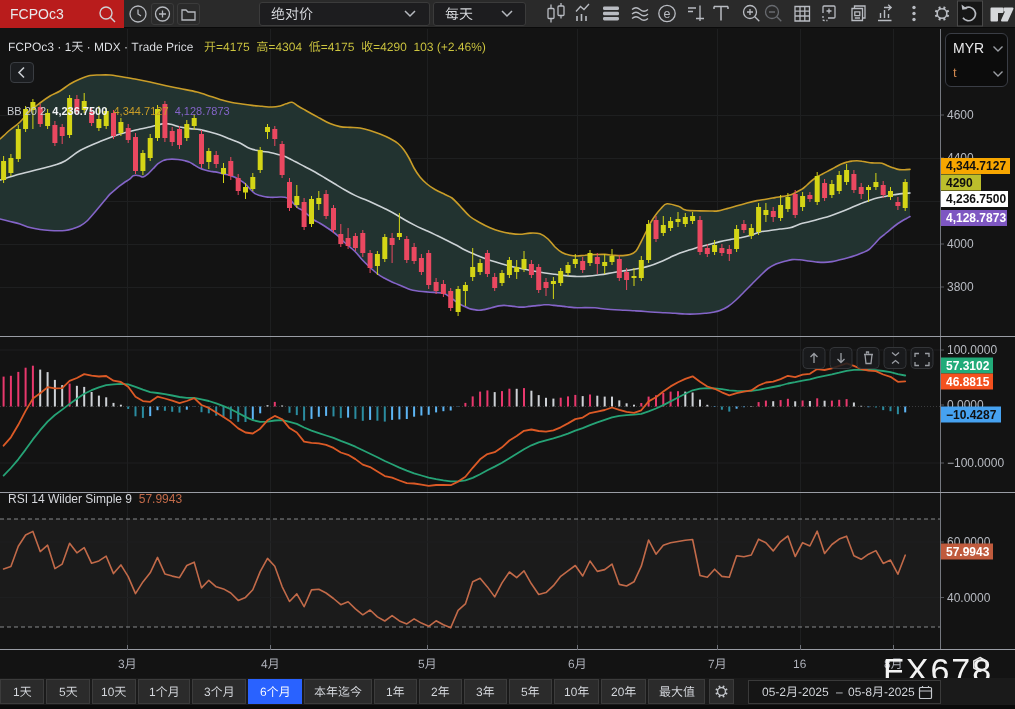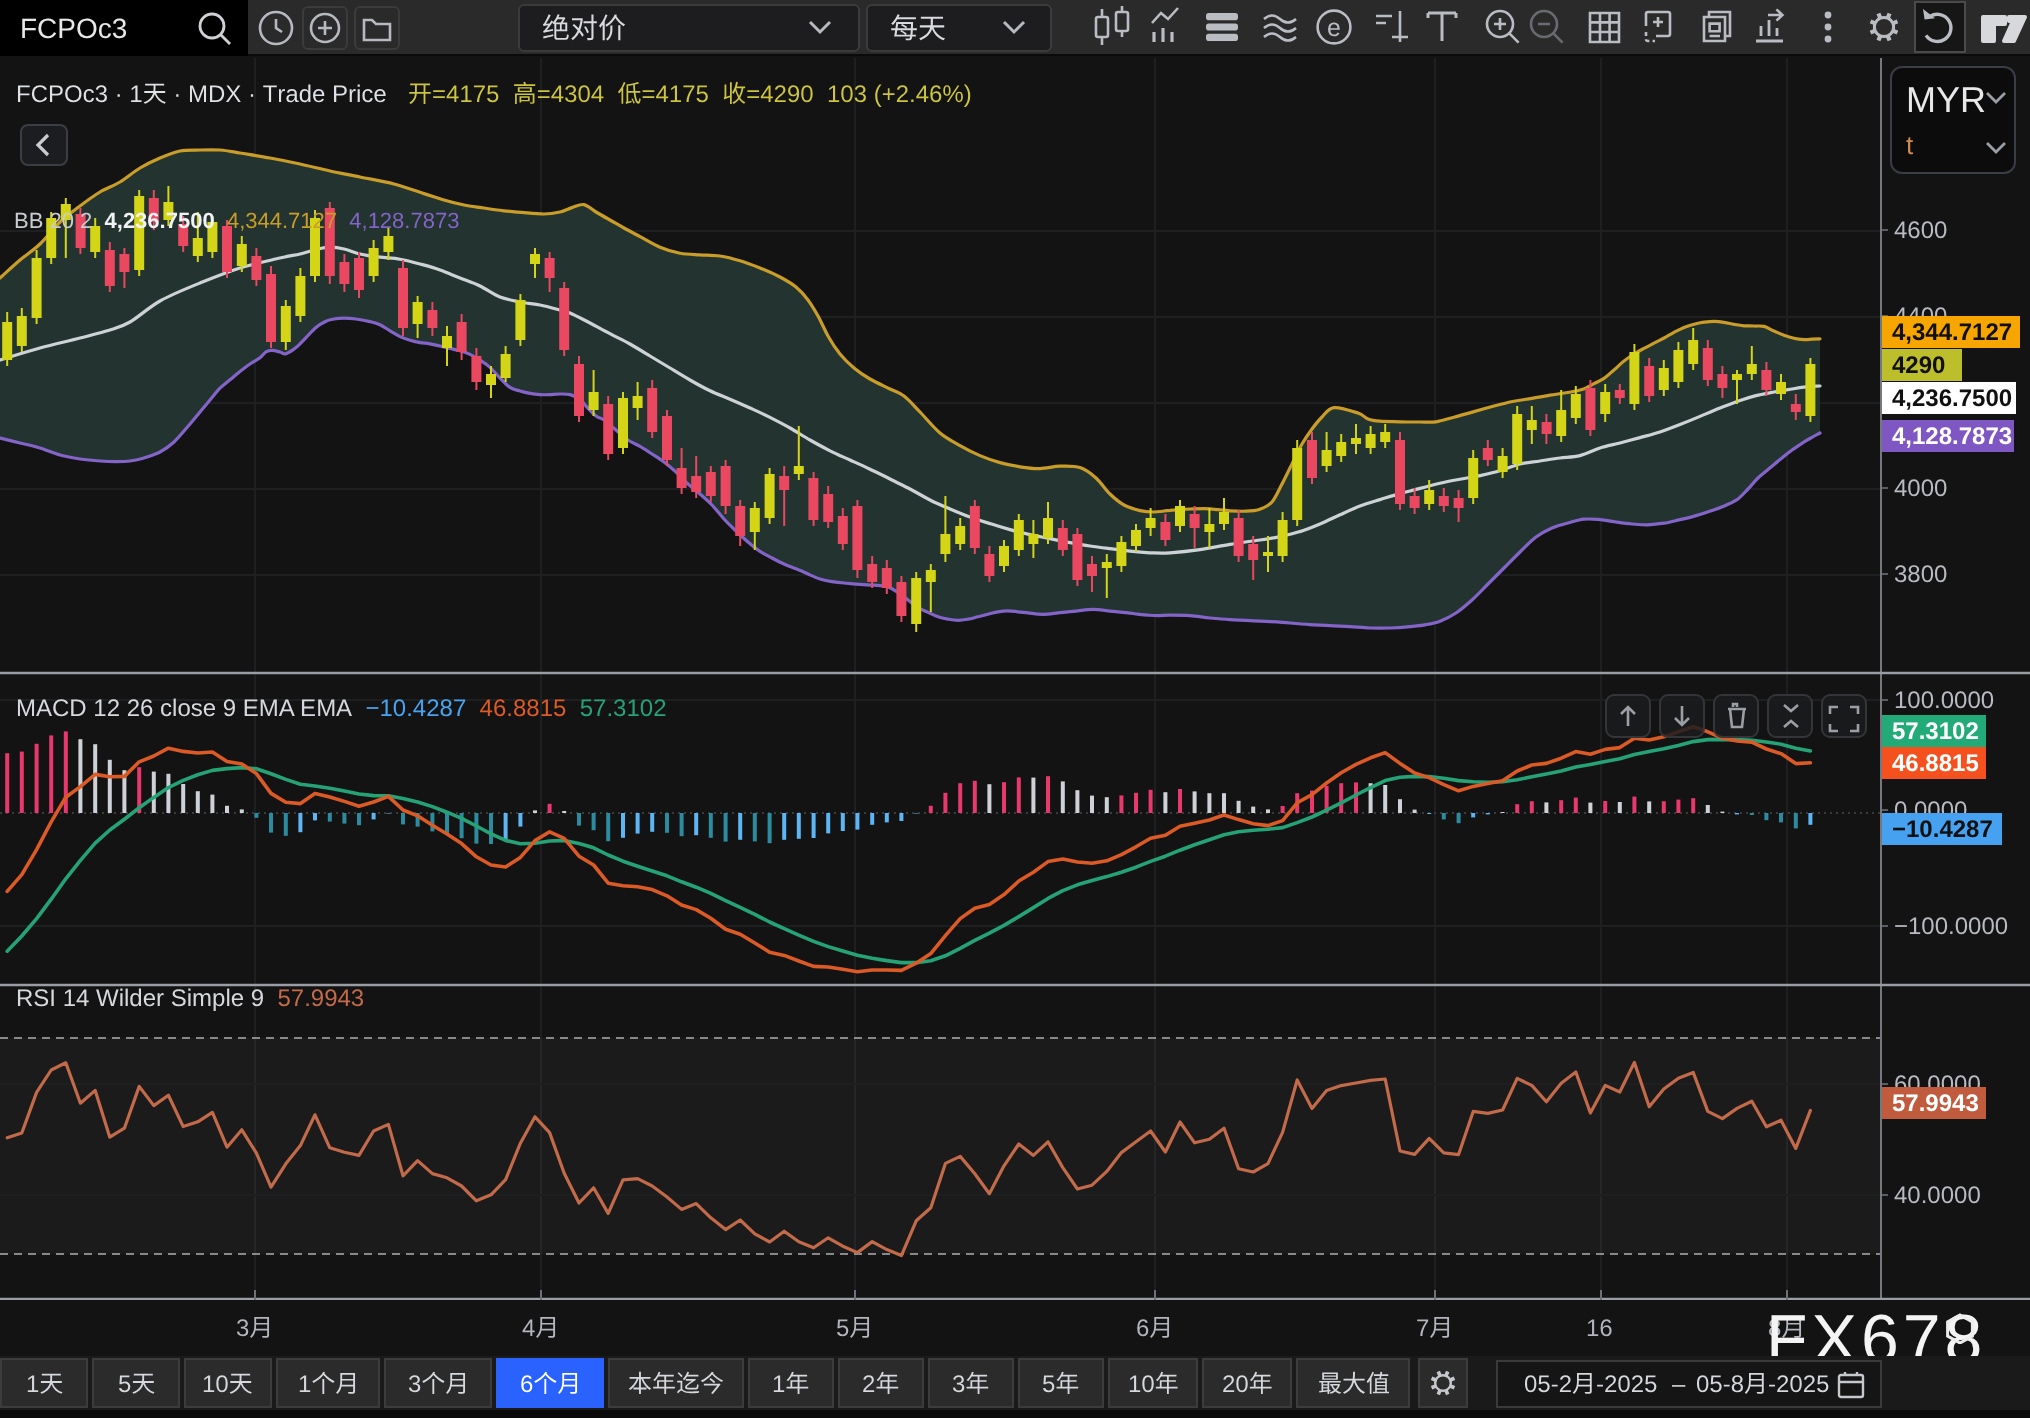--- a/index.html
+++ b/index.html
@@ -1,19 +1,19 @@
 <!DOCTYPE html>
 <html><head><meta charset="utf-8"><style>
 *{margin:0;padding:0;box-sizing:border-box}
 html,body{width:1015px;height:709px;background:#000;overflow:hidden;font-family:"Liberation Sans",sans-serif}
 .abs{position:absolute}
 #root{position:relative;width:1015px;height:709px;background:#131313}
 
 #tb{position:absolute;left:0;top:0;width:1015px;height:28px;background:#2a2a2a;border-bottom:1px solid #0a0a0a;box-sizing:border-box}
-#search{position:absolute;left:0;top:0;width:124px;height:28px;background:#000000;color:#e8e8ea;font-size:14px;line-height:28px;padding-left:10px}
+#search{position:absolute;left:0;top:0;width:124px;height:28px;background:#b91c1c;color:#e8e8ea;font-size:14px;line-height:28px;padding-left:10px}
 .ddl{position:absolute;top:2px;height:24px;background:#1d1d1f;border:1px solid #3b3b3b;border-radius:3px;color:#d8dade;font-size:14px;line-height:22px}
 .ibox{position:absolute;top:3px;width:23px;height:22px;border:1px solid #3b3b3b;border-radius:3px}
 
 .leg{position:absolute;font-size:13px;color:#d6d8dd;white-space:pre}
 
 .btn{position:absolute;top:679px;height:25px;background:#2b2b2b;border:1px solid #3c3c3c;color:#d5d8dd;font-size:12px;text-align:center;line-height:23px}
 </style></head><body>
 <div id="root">
 <svg width="1015" height="622" viewBox="0 28 1015 622" style="position:absolute;left:0;top:28px" font-family="Liberation Sans, sans-serif">
       <rect x="0" y="28" width="1015" height="622" fill="#131313"></rect>
@@ -573,24 +573,23 @@
       <path d="M2.103515625 -7.341796875V-4.271484375H6.708984375V-3.345703125H2.103515625V0.0H0.984375V-8.255859375H6.849609375V-7.341796875Z M11.970703125 -7.46484375Q10.599609375 -7.46484375 9.837890625 -6.5830078125Q9.076171875 -5.701171875 9.076171875 -4.166015625Q9.076171875 -2.6484375 9.8701171875 -1.7255859375Q10.6640625 -0.802734375 12.017578125 -0.802734375Q13.751953125 -0.802734375 14.625 -2.51953125L15.5390625 -2.0625Q15.029296875 -0.99609375 14.1064453125 -0.439453125Q13.18359375 0.1171875 11.96484375 0.1171875Q10.716796875 0.1171875 9.8056640625 -0.4013671875Q8.89453125 -0.919921875 8.4169921875 -1.8837890625Q7.939453125 -2.84765625 7.939453125 -4.166015625Q7.939453125 -6.140625 9.005859375 -7.259765625Q10.072265625 -8.37890625 11.958984375 -8.37890625Q13.27734375 -8.37890625 14.162109375 -7.86328125Q15.046875 -7.34765625 15.462890625 -6.333984375L14.40234375 -5.982421875Q14.115234375 -6.703125 13.4794921875 -7.083984375Q12.84375 -7.46484375 11.970703125 -7.46484375Z M23.3671875 -5.771484375Q23.3671875 -4.599609375 22.6025390625 -3.908203125Q21.837890625 -3.216796875 20.525390625 -3.216796875H18.099609375V0.0H16.98046875V-8.255859375H20.455078125Q21.84375 -8.255859375 22.60546875 -7.60546875Q23.3671875 -6.955078125 23.3671875 -5.771484375ZM22.2421875 -5.759765625Q22.2421875 -7.359375 20.3203125 -7.359375H18.099609375V-4.1015625H20.3671875Q22.2421875 -4.1015625 22.2421875 -5.759765625Z M32.759765625 -4.166015625Q32.759765625 -2.87109375 32.2646484375 -1.8984375Q31.76953125 -0.92578125 30.84375 -0.404296875Q29.91796875 0.1171875 28.658203125 0.1171875Q27.38671875 0.1171875 26.4638671875 -0.3984375Q25.541015625 -0.9140625 25.0546875 -1.8896484375Q24.568359375 -2.865234375 24.568359375 -4.166015625Q24.568359375 -6.146484375 25.65234375 -7.2626953125Q26.736328125 -8.37890625 28.669921875 -8.37890625Q29.9296875 -8.37890625 30.85546875 -7.8779296875Q31.78125 -7.376953125 32.2705078125 -6.421875Q32.759765625 -5.466796875 32.759765625 -4.166015625ZM31.6171875 -4.166015625Q31.6171875 -5.70703125 30.8466796875 -6.5859375Q30.076171875 -7.46484375 28.669921875 -7.46484375Q27.251953125 -7.46484375 26.478515625 -6.59765625Q25.705078125 -5.73046875 25.705078125 -4.166015625Q25.705078125 -2.61328125 26.4873046875 -1.7021484375Q27.26953125 -0.791015625 28.658203125 -0.791015625Q30.087890625 -0.791015625 30.8525390625 -1.6728515625Q31.6171875 -2.5546875 31.6171875 -4.166015625Z M34.9453125 -3.19921875Q34.9453125 -1.93359375 35.34375 -1.32421875Q35.7421875 -0.71484375 36.544921875 -0.71484375Q37.107421875 -0.71484375 37.4853515625 -1.01953125Q37.86328125 -1.32421875 37.951171875 -1.95703125L39.017578125 -1.88671875Q38.89453125 -0.97265625 38.23828125 -0.427734375Q37.58203125 0.1171875 36.57421875 0.1171875Q35.244140625 0.1171875 34.5439453125 -0.7236328125Q33.84375 -1.564453125 33.84375 -3.17578125Q33.84375 -4.775390625 34.546875 -5.6162109375Q35.25 -6.45703125 36.5625 -6.45703125Q37.53515625 -6.45703125 38.1767578125 -5.953125Q38.818359375 -5.44921875 38.982421875 -4.564453125L37.8984375 -4.482421875Q37.81640625 -5.009765625 37.482421875 -5.3203125Q37.1484375 -5.630859375 36.533203125 -5.630859375Q35.6953125 -5.630859375 35.3203125 -5.07421875Q34.9453125 -4.517578125 34.9453125 -3.19921875Z M45.48046875 -2.279296875Q45.48046875 -1.13671875 44.75390625 -0.509765625Q44.02734375 0.1171875 42.6796875 0.1171875Q41.42578125 0.1171875 40.6787109375 -0.4482421875Q39.931640625 -1.013671875 39.791015625 -2.12109375L40.880859375 -2.220703125Q41.091796875 -0.755859375 42.6796875 -0.755859375Q43.4765625 -0.755859375 43.9306640625 -1.1484375Q44.384765625 -1.541015625 44.384765625 -2.314453125Q44.384765625 -2.98828125 43.8662109375 -3.3662109375Q43.34765625 -3.744140625 42.369140625 -3.744140625H41.771484375V-4.658203125H42.345703125Q43.212890625 -4.658203125 43.6904296875 -5.0361328125Q44.16796875 -5.4140625 44.16796875 -6.08203125Q44.16796875 -6.744140625 43.7783203125 -7.1279296875Q43.388671875 -7.51171875 42.62109375 -7.51171875Q41.923828125 -7.51171875 41.4931640625 -7.154296875Q41.0625 -6.796875 40.9921875 -6.146484375L39.931640625 -6.228515625Q40.048828125 -7.2421875 40.7724609375 -7.810546875Q41.49609375 -8.37890625 42.6328125 -8.37890625Q43.875 -8.37890625 44.5634765625 -7.8017578125Q45.251953125 -7.224609375 45.251953125 -6.193359375Q45.251953125 -5.40234375 44.8095703125 -4.9072265625Q44.3671875 -4.412109375 43.5234375 -4.236328125V-4.212890625Q44.44921875 -4.11328125 44.96484375 -3.591796875Q45.48046875 -3.0703125 45.48046875 -2.279296875Z M50.765625 -2.61328125V-3.90234375H51.908203125V-2.61328125Z M57.5859375 0.0V-0.896484375H59.689453125V-7.248046875L57.826171875 -5.91796875V-6.9140625L59.77734375 -8.255859375H60.75V-0.896484375H62.759765625V0.0Z M64.137703125 -5.46V-4.548H68.553703125C68.121703125 -2.856 66.945703125 -1.08 63.849703125 0.18C64.041703125 0.36 64.317703125 0.72 64.437703125 0.936C67.497703125 -0.324 68.805703125 -2.1 69.357703125 -3.876C70.329703125 -1.524 71.925703125 0.132 74.325703125 0.924C74.457703125 0.672 74.733703125 0.312 74.937703125 0.12C72.501703125 -0.588 70.845703125 -2.2680000000000002 70.005703125 -4.548H74.589703125V-5.46H69.681703125C69.729703125 -5.928 69.741703125 -6.384 69.741703125 -6.816V-8.244H74.073703125V-9.156H64.569703125V-8.244H68.79370312500001V-6.816C68.79370312500001 -6.384 68.781703125 -5.928 68.721703125 -5.46Z M80.103515625 -2.61328125V-3.90234375H81.24609375V-2.61328125Z M94.013671875 0.0V-5.5078125Q94.013671875 -6.421875 94.06640625 -7.265625Q93.779296875 -6.216796875 93.55078125 -5.625L91.41796875 0.0H90.6328125L88.470703125 -5.625L88.142578125 -6.62109375L87.94921875 -7.265625L87.966796875 -6.615234375L87.990234375 -5.5078125V0.0H86.994140625V-8.255859375H88.46484375L90.662109375 -2.53125Q90.779296875 -2.185546875 90.8876953125 -1.7900390625Q90.99609375 -1.39453125 91.03125 -1.21875Q91.078125 -1.453125 91.2275390625 -1.9306640625Q91.376953125 -2.408203125 91.4296875 -2.53125L93.5859375 -8.255859375H95.021484375V0.0Z M104.09765625 -4.212890625Q104.09765625 -2.935546875 103.599609375 -1.9775390625Q103.1015625 -1.01953125 102.1875 -0.509765625Q101.2734375 0.0 100.078125 0.0H96.990234375V-8.255859375H99.720703125Q101.818359375 -8.255859375 102.9580078125 -7.2041015625Q104.09765625 -6.15234375 104.09765625 -4.212890625ZM102.97265625 -4.212890625Q102.97265625 -5.748046875 102.1318359375 -6.5537109375Q101.291015625 -7.359375 99.697265625 -7.359375H98.109375V-0.896484375H99.94921875Q100.857421875 -0.896484375 101.5458984375 -1.294921875Q102.234375 -1.693359375 102.603515625 -2.443359375Q102.97265625 -3.193359375 102.97265625 -4.212890625Z M111.1875 0.0 108.708984375 -3.609375 106.177734375 0.0H104.94140625L108.08203125 -4.2890625L105.181640625 -8.255859375H106.41796875L108.71484375 -5.015625L110.947265625 -8.255859375H112.18359375L109.359375 -4.330078125L112.423828125 0.0Z M117.43359375 -2.61328125V-3.90234375H118.576171875V-2.61328125Z M127.55859375 -7.341796875V0.0H126.4453125V-7.341796875H123.609375V-8.255859375H130.39453125V-7.341796875Z M131.501953125 0.0V-4.86328125Q131.501953125 -5.53125 131.466796875 -6.33984375H132.462890625Q132.509765625 -5.26171875 132.509765625 -5.044921875H132.533203125Q132.78515625 -5.859375 133.11328125 -6.158203125Q133.44140625 -6.45703125 134.0390625 -6.45703125Q134.25 -6.45703125 134.466796875 -6.3984375V-5.431640625Q134.255859375 -5.490234375 133.904296875 -5.490234375Q133.248046875 -5.490234375 132.90234375 -4.9248046875Q132.556640625 -4.359375 132.556640625 -3.3046875V0.0Z M137.091796875 0.1171875Q136.13671875 0.1171875 135.65625 -0.38671875Q135.17578125 -0.890625 135.17578125 -1.76953125Q135.17578125 -2.75390625 135.8232421875 -3.28125Q136.470703125 -3.80859375 137.912109375 -3.84375L139.3359375 -3.8671875V-4.212890625Q139.3359375 -4.986328125 139.0078125 -5.3203125Q138.6796875 -5.654296875 137.9765625 -5.654296875Q137.267578125 -5.654296875 136.9453125 -5.4140625Q136.623046875 -5.173828125 136.55859375 -4.646484375L135.45703125 -4.74609375Q135.7265625 -6.45703125 138.0 -6.45703125Q139.1953125 -6.45703125 139.798828125 -5.9091796875Q140.40234375 -5.361328125 140.40234375 -4.32421875V-1.59375Q140.40234375 -1.125 140.525390625 -0.8876953125Q140.6484375 -0.650390625 140.994140625 -0.650390625Q141.146484375 -0.650390625 141.33984375 -0.69140625V-0.03515625Q140.94140625 0.05859375 140.525390625 0.05859375Q139.939453125 0.05859375 139.6728515625 -0.2490234375Q139.40625 -0.556640625 139.37109375 -1.212890625H139.3359375Q138.931640625 -0.486328125 138.3955078125 -0.1845703125Q137.859375 0.1171875 137.091796875 0.1171875ZM137.33203125 -0.673828125Q137.912109375 -0.673828125 138.36328125 -0.9375Q138.814453125 -1.201171875 139.0751953125 -1.6611328125Q139.3359375 -2.12109375 139.3359375 -2.607421875V-3.12890625L138.181640625 -3.10546875Q137.4375 -3.09375 137.0537109375 -2.953125Q136.669921875 -2.8125 136.46484375 -2.51953125Q136.259765625 -2.2265625 136.259765625 -1.751953125Q136.259765625 -1.236328125 136.5380859375 -0.955078125Q136.81640625 -0.673828125 137.33203125 -0.673828125Z M146.150390625 -1.01953125Q145.857421875 -0.41015625 145.3740234375 -0.146484375Q144.890625 0.1171875 144.17578125 0.1171875Q142.974609375 0.1171875 142.4091796875 -0.69140625Q141.84375 -1.5 141.84375 -3.140625Q141.84375 -6.45703125 144.17578125 -6.45703125Q144.896484375 -6.45703125 145.376953125 -6.193359375Q145.857421875 -5.9296875 146.150390625 -5.35546875H146.162109375L146.150390625 -6.064453125V-8.6953125H147.205078125V-1.306640625Q147.205078125 -0.31640625 147.240234375 0.0H146.232421875Q146.21484375 -0.09375 146.1943359375 -0.43359375Q146.173828125 -0.7734375 146.173828125 -1.01953125ZM142.951171875 -3.17578125Q142.951171875 -1.845703125 143.302734375 -1.271484375Q143.654296875 -0.697265625 144.4453125 -0.697265625Q145.341796875 -0.697265625 145.74609375 -1.318359375Q146.150390625 -1.939453125 146.150390625 -3.24609375Q146.150390625 -4.505859375 145.74609375 -5.091796875Q145.341796875 -5.677734375 144.45703125 -5.677734375Q143.66015625 -5.677734375 143.3056640625 -5.0888671875Q142.951171875 -4.5 142.951171875 -3.17578125Z M149.630859375 -2.947265625Q149.630859375 -1.857421875 150.08203125 -1.265625Q150.533203125 -0.673828125 151.400390625 -0.673828125Q152.0859375 -0.673828125 152.4990234375 -0.94921875Q152.912109375 -1.224609375 153.05859375 -1.646484375L153.984375 -1.3828125Q153.416015625 0.1171875 151.400390625 0.1171875Q149.994140625 0.1171875 149.2587890625 -0.720703125Q148.5234375 -1.55859375 148.5234375 -3.2109375Q148.5234375 -4.78125 149.2587890625 -5.619140625Q149.994140625 -6.45703125 151.359375 -6.45703125Q154.154296875 -6.45703125 154.154296875 -3.087890625V-2.947265625ZM153.064453125 -3.755859375Q152.9765625 -4.7578125 152.5546875 -5.2177734375Q152.1328125 -5.677734375 151.341796875 -5.677734375Q150.57421875 -5.677734375 150.1259765625 -5.1650390625Q149.677734375 -4.65234375 149.642578125 -3.755859375Z M165.392578125 -5.771484375Q165.392578125 -4.599609375 164.6279296875 -3.908203125Q163.86328125 -3.216796875 162.55078125 -3.216796875H160.125V0.0H159.005859375V-8.255859375H162.48046875Q163.869140625 -8.255859375 164.630859375 -7.60546875Q165.392578125 -6.955078125 165.392578125 -5.771484375ZM164.267578125 -5.759765625Q164.267578125 -7.359375 162.345703125 -7.359375H160.125V-4.1015625H162.392578125Q164.267578125 -4.1015625 164.267578125 -5.759765625Z M166.857421875 0.0V-4.86328125Q166.857421875 -5.53125 166.822265625 -6.33984375H167.818359375Q167.865234375 -5.26171875 167.865234375 -5.044921875H167.888671875Q168.140625 -5.859375 168.46875 -6.158203125Q168.796875 -6.45703125 169.39453125 -6.45703125Q169.60546875 -6.45703125 169.822265625 -6.3984375V-5.431640625Q169.611328125 -5.490234375 169.259765625 -5.490234375Q168.603515625 -5.490234375 168.2578125 -4.9248046875Q167.912109375 -4.359375 167.912109375 -3.3046875V0.0Z M170.82421875 -7.6875V-8.6953125H171.87890625V-7.6875ZM170.82421875 0.0V-6.33984375H171.87890625V0.0Z M174.298828125 -3.19921875Q174.298828125 -1.93359375 174.697265625 -1.32421875Q175.095703125 -0.71484375 175.8984375 -0.71484375Q176.4609375 -0.71484375 176.8388671875 -1.01953125Q177.216796875 -1.32421875 177.3046875 -1.95703125L178.37109375 -1.88671875Q178.248046875 -0.97265625 177.591796875 -0.427734375Q176.935546875 0.1171875 175.927734375 0.1171875Q174.59765625 0.1171875 173.8974609375 -0.7236328125Q173.197265625 -1.564453125 173.197265625 -3.17578125Q173.197265625 -4.775390625 173.900390625 -5.6162109375Q174.603515625 -6.45703125 175.916015625 -6.45703125Q176.888671875 -6.45703125 177.5302734375 -5.953125Q178.171875 -5.44921875 178.3359375 -4.564453125L177.251953125 -4.482421875Q177.169921875 -5.009765625 176.8359375 -5.3203125Q176.501953125 -5.630859375 175.88671875 -5.630859375Q175.048828125 -5.630859375 174.673828125 -5.07421875Q174.298828125 -4.517578125 174.298828125 -3.19921875Z M180.3046875 -2.947265625Q180.3046875 -1.857421875 180.755859375 -1.265625Q181.20703125 -0.673828125 182.07421875 -0.673828125Q182.759765625 -0.673828125 183.1728515625 -0.94921875Q183.5859375 -1.224609375 183.732421875 -1.646484375L184.658203125 -1.3828125Q184.08984375 0.1171875 182.07421875 0.1171875Q180.66796875 0.1171875 179.9326171875 -0.720703125Q179.197265625 -1.55859375 179.197265625 -3.2109375Q179.197265625 -4.78125 179.9326171875 -5.619140625Q180.66796875 -6.45703125 182.033203125 -6.45703125Q184.828125 -6.45703125 184.828125 -3.087890625V-2.947265625ZM183.73828125 -3.755859375Q183.650390625 -4.7578125 183.228515625 -5.2177734375Q182.806640625 -5.677734375 182.015625 -5.677734375Q181.248046875 -5.677734375 180.7998046875 -5.1650390625Q180.3515625 -4.65234375 180.31640625 -3.755859375Z" fill="#dfe1e5"></path>
     </svg>
     <svg class="abs" style="left:204.4px;top:50.5px;overflow:visible" width="2" height="2">
       <path d="M7.788 -8.436V-5.016H4.428V-5.532V-8.436ZM0.624 -5.016V-4.152H3.456C3.2880000000000003 -2.508 2.676 -0.9 0.648 0.336C0.888 0.492 1.212 0.792 1.368 1.008C3.588 -0.396 4.212 -2.2680000000000002 4.38 -4.152H7.788V0.972H8.712V-4.152H11.388V-5.016H8.712V-8.436H11.016V-9.3H1.068V-8.436H3.516V-5.532L3.504 -5.016Z M12.5859375 -5.015625V-5.8828125H18.416015625V-5.015625ZM12.5859375 -2.015625V-2.8828125H18.416015625V-2.015625Z M24.169921875 -1.869140625V0.0H23.173828125V-1.869140625H19.283203125V-2.689453125L23.0625 -8.255859375H24.169921875V-2.701171875H25.330078125V-1.869140625ZM23.173828125 -7.06640625Q23.162109375 -7.03125 23.009765625 -6.755859375Q22.857421875 -6.48046875 22.78125 -6.369140625L20.666015625 -3.251953125L20.349609375 -2.818359375L20.255859375 -2.701171875H23.173828125Z M26.595703125 0.0V-0.896484375H28.69921875V-7.248046875L26.8359375 -5.91796875V-6.9140625L28.787109375 -8.255859375H29.759765625V-0.896484375H31.76953125V0.0Z M38.42578125 -7.400390625Q37.16015625 -5.466796875 36.638671875 -4.37109375Q36.1171875 -3.275390625 35.8564453125 -2.208984375Q35.595703125 -1.142578125 35.595703125 0.0H34.494140625Q34.494140625 -1.58203125 35.1650390625 -3.3310546875Q35.8359375 -5.080078125 37.40625 -7.359375H32.970703125V-8.255859375H38.42578125Z M45.19921875 -2.689453125Q45.19921875 -1.3828125 44.4228515625 -0.6328125Q43.646484375 0.1171875 42.26953125 0.1171875Q41.115234375 0.1171875 40.40625 -0.38671875Q39.697265625 -0.890625 39.509765625 -1.845703125L40.576171875 -1.96875Q40.91015625 -0.744140625 42.29296875 -0.744140625Q43.142578125 -0.744140625 43.623046875 -1.2568359375Q44.103515625 -1.76953125 44.103515625 -2.666015625Q44.103515625 -3.4453125 43.6201171875 -3.92578125Q43.13671875 -4.40625 42.31640625 -4.40625Q41.888671875 -4.40625 41.51953125 -4.271484375Q41.150390625 -4.13671875 40.78125 -3.814453125H39.75L40.025390625 -8.255859375H44.71875V-7.359375H40.986328125L40.828125 -4.740234375Q41.513671875 -5.267578125 42.533203125 -5.267578125Q43.751953125 -5.267578125 44.4755859375 -4.552734375Q45.19921875 -3.837890625 45.19921875 -2.689453125Z M55.80309375 -6.708H60.99909375V-5.6160000000000005H55.80309375ZM54.90309375 -7.368V-4.956H61.93509375V-7.368ZM57.66309375 -9.912 58.01109375 -8.832H53.07909375V-8.040000000000001H63.61509375V-8.832H59.00709375C58.87509375 -9.216000000000001 58.69509375 -9.72 58.52709375 -10.116ZM53.52309375 -4.284V0.9480000000000001H54.38709375V-3.528H62.33109375V0.012C62.33109375 0.14400000000000002 62.27109375 0.192 62.12709375 0.192C61.98309375 0.192 61.41909375 0.20400000000000001 60.90309375 0.18C61.01109375 0.372 61.14309375 0.648 61.19109375 0.864C61.95909375 0.864 62.47509375 0.864 62.79909375 0.756C63.12309375 0.636 63.23109375 0.444 63.23109375 0.0V-4.284ZM55.74309375 -2.82V0.252H56.595093750000004V-0.34800000000000003H60.84309375V-2.82ZM56.595093750000004 -2.148H60.02709375V-1.02H56.595093750000004Z M64.95703125 -5.015625V-5.8828125H70.787109375V-5.015625ZM64.95703125 -2.015625V-2.8828125H70.787109375V-2.015625Z M76.541015625 -1.869140625V0.0H75.544921875V-1.869140625H71.654296875V-2.689453125L75.43359375 -8.255859375H76.541015625V-2.701171875H77.701171875V-1.869140625ZM75.544921875 -7.06640625Q75.533203125 -7.03125 75.380859375 -6.755859375Q75.228515625 -6.48046875 75.15234375 -6.369140625L73.037109375 -3.251953125L72.720703125 -2.818359375L72.626953125 -2.701171875H75.544921875Z M84.19921875 -2.279296875Q84.19921875 -1.13671875 83.47265625 -0.509765625Q82.74609375 0.1171875 81.3984375 0.1171875Q80.14453125 0.1171875 79.3974609375 -0.4482421875Q78.650390625 -1.013671875 78.509765625 -2.12109375L79.599609375 -2.220703125Q79.810546875 -0.755859375 81.3984375 -0.755859375Q82.1953125 -0.755859375 82.6494140625 -1.1484375Q83.103515625 -1.541015625 83.103515625 -2.314453125Q83.103515625 -2.98828125 82.5849609375 -3.3662109375Q82.06640625 -3.744140625 81.087890625 -3.744140625H80.490234375V-4.658203125H81.064453125Q81.931640625 -4.658203125 82.4091796875 -5.0361328125Q82.88671875 -5.4140625 82.88671875 -6.08203125Q82.88671875 -6.744140625 82.4970703125 -7.1279296875Q82.107421875 -7.51171875 81.33984375 -7.51171875Q80.642578125 -7.51171875 80.2119140625 -7.154296875Q79.78125 -6.796875 79.7109375 -6.146484375L78.650390625 -6.228515625Q78.767578125 -7.2421875 79.4912109375 -7.810546875Q80.21484375 -8.37890625 81.3515625 -8.37890625Q82.59375 -8.37890625 83.2822265625 -7.8017578125Q83.970703125 -7.224609375 83.970703125 -6.193359375Q83.970703125 -5.40234375 83.5283203125 -4.9072265625Q83.0859375 -4.412109375 82.2421875 -4.236328125V-4.212890625Q83.16796875 -4.11328125 83.68359375 -3.591796875Q84.19921875 -3.0703125 84.19921875 -2.279296875Z M90.931640625 -4.130859375Q90.931640625 -2.0625 90.2021484375 -0.97265625Q89.47265625 0.1171875 88.048828125 0.1171875Q86.625 0.1171875 85.91015625 -0.966796875Q85.1953125 -2.05078125 85.1953125 -4.130859375Q85.1953125 -6.2578125 85.8896484375 -7.318359375Q86.583984375 -8.37890625 88.083984375 -8.37890625Q89.54296875 -8.37890625 90.2373046875 -7.306640625Q90.931640625 -6.234375 90.931640625 -4.130859375ZM89.859375 -4.130859375Q89.859375 -5.91796875 89.4462890625 -6.720703125Q89.033203125 -7.5234375 88.083984375 -7.5234375Q87.111328125 -7.5234375 86.6865234375 -6.732421875Q86.26171875 -5.94140625 86.26171875 -4.130859375Q86.26171875 -2.373046875 86.6923828125 -1.55859375Q87.123046875 -0.744140625 88.060546875 -0.744140625Q88.9921875 -0.744140625 89.42578125 -1.576171875Q89.859375 -2.408203125 89.859375 -4.130859375Z M96.5625 -1.869140625V0.0H95.56640625V-1.869140625H91.67578125V-2.689453125L95.455078125 -8.255859375H96.5625V-2.701171875H97.72265625V-1.869140625ZM95.56640625 -7.06640625Q95.5546875 -7.03125 95.40234375 -6.755859375Q95.25 -6.48046875 95.173828125 -6.369140625L93.05859375 -3.251953125L92.7421875 -2.818359375L92.6484375 -2.701171875H95.56640625Z M111.6781875 -1.572C112.0861875 -0.8280000000000001 112.5541875 0.168 112.7341875 0.768L113.4421875 0.516C113.2261875 -0.084 112.7461875 -1.056 112.3381875 -1.776ZM107.9221875 -10.032C107.2621875 -8.16 106.1701875 -6.312 105.0061875 -5.112C105.1741875 -4.908 105.4261875 -4.428 105.5101875 -4.212C105.9421875 -4.668 106.3621875 -5.208 106.7581875 -5.808V0.936H107.6101875V-7.212C108.0541875 -8.040000000000001 108.4501875 -8.916 108.7741875 -9.78ZM109.0981875 1.008C109.3021875 0.876 109.6261875 0.744 111.8221875 0.108C111.7981875 -0.07200000000000001 111.7861875 -0.42 111.7981875 -0.648L110.1061875 -0.216V-4.62H112.8541875C113.2141875 -1.3800000000000001 113.9221875 0.8280000000000001 115.2301875 0.852C115.6981875 0.864 116.1181875 0.336 116.3461875 -1.488C116.19018750000001 -1.56 115.8421875 -1.776 115.6861875 -1.944C115.6021875 -0.8280000000000001 115.44618750000001 -0.20400000000000001 115.2181875 -0.216C114.5581875 -0.252 114.0301875 -2.028 113.7301875 -4.62H116.1541875V-5.472H113.6341875C113.53818749999999 -6.48 113.4661875 -7.572 113.4301875 -8.724C114.2461875 -8.904 115.0141875 -9.108 115.6621875 -9.336L114.8941875 -10.056000000000001C113.5861875 -9.552 111.2821875 -9.084 109.2541875 -8.784L109.2661875 -8.772L109.2541875 -0.48C109.2541875 -0.024 108.9661875 0.168 108.7621875 0.252C108.8941875 0.432 109.05018749999999 0.792 109.0981875 1.008ZM112.7701875 -5.472H110.1061875V-8.112C110.9221875 -8.232 111.7621875 -8.376 112.5781875 -8.544C112.6261875 -7.464 112.6861875 -6.432 112.7701875 -5.472Z M117.328125 -5.015625V-5.8828125H123.158203125V-5.015625ZM117.328125 -2.015625V-2.8828125H123.158203125V-2.015625Z M128.912109375 -1.869140625V0.0H127.916015625V-1.869140625H124.025390625V-2.689453125L127.8046875 -8.255859375H128.912109375V-2.701171875H130.072265625V-1.869140625ZM127.916015625 -7.06640625Q127.904296875 -7.03125 127.751953125 -6.755859375Q127.599609375 -6.48046875 127.5234375 -6.369140625L125.408203125 -3.251953125L125.091796875 -2.818359375L124.998046875 -2.701171875H127.916015625Z M131.337890625 0.0V-0.896484375H133.44140625V-7.248046875L131.578125 -5.91796875V-6.9140625L133.529296875 -8.255859375H134.501953125V-0.896484375H136.51171875V0.0Z M143.16796875 -7.400390625Q141.90234375 -5.466796875 141.380859375 -4.37109375Q140.859375 -3.275390625 140.5986328125 -2.208984375Q140.337890625 -1.142578125 140.337890625 0.0H139.236328125Q139.236328125 -1.58203125 139.9072265625 -3.3310546875Q140.578125 -5.080078125 142.1484375 -7.359375H137.712890625V-8.255859375H143.16796875Z M149.94140625 -2.689453125Q149.94140625 -1.3828125 149.1650390625 -0.6328125Q148.388671875 0.1171875 147.01171875 0.1171875Q145.857421875 0.1171875 145.1484375 -0.38671875Q144.439453125 -0.890625 144.251953125 -1.845703125L145.318359375 -1.96875Q145.65234375 -0.744140625 147.03515625 -0.744140625Q147.884765625 -0.744140625 148.365234375 -1.2568359375Q148.845703125 -1.76953125 148.845703125 -2.666015625Q148.845703125 -3.4453125 148.3623046875 -3.92578125Q147.87890625 -4.40625 147.05859375 -4.40625Q146.630859375 -4.40625 146.26171875 -4.271484375Q145.892578125 -4.13671875 145.5234375 -3.814453125H144.4921875L144.767578125 -8.255859375H149.4609375V-7.359375H145.728515625L145.5703125 -4.740234375Q146.255859375 -5.267578125 147.275390625 -5.267578125Q148.494140625 -5.267578125 149.2177734375 -4.552734375Q149.94140625 -3.837890625 149.94140625 -2.689453125Z M164.16928125 -6.888H166.77328125C166.52128125 -5.364 166.12528125 -4.056 165.54928125 -2.976C164.92528125 -4.08 164.44528125 -5.352 164.10928125 -6.708ZM164.03728125 -10.08C163.68928125 -7.992 163.05328125 -6.024 162.02128125 -4.812C162.22528125 -4.632 162.54928125 -4.236 162.66928125 -4.056C163.02928125 -4.5 163.34128125 -5.016 163.62928125 -5.5920000000000005C164.00128125 -4.332 164.46928125 -3.168 165.05728125 -2.16C164.36128125 -1.1520000000000001 163.43728125 -0.36 162.22528125 0.228C162.41728125 0.42 162.70528125 0.792 162.81328125 0.972C163.95328125 0.36 164.85328125 -0.42 165.56128125 -1.3800000000000001C166.25728125 -0.40800000000000003 167.07328125 0.372 168.05728125 0.912C168.18928125 0.684 168.47728125 0.34800000000000003 168.68128125 0.18C167.64928125 -0.324 166.78528125 -1.1400000000000001 166.07728125 -2.136C166.84528125 -3.42 167.34928125 -4.992 167.68528125 -6.888H168.58528125V-7.74H164.44528125C164.64928125 -8.436 164.82928125 -9.18 164.96128125 -9.936ZM158.21728125 -1.2C158.44528125 -1.3920000000000001 158.80528125 -1.56 161.00128125 -2.364V0.972H161.88928125V-9.9H161.00128125V-3.24L159.15328125 -2.628V-8.748H158.26528125V-2.844C158.26528125 -2.364 158.02528125 -2.136 157.84528125 -2.028C157.98928125 -1.824 158.15728125 -1.428 158.21728125 -1.2Z M169.69921875 -5.015625V-5.8828125H175.529296875V-5.015625ZM169.69921875 -2.015625V-2.8828125H175.529296875V-2.015625Z M181.283203125 -1.869140625V0.0H180.287109375V-1.869140625H176.396484375V-2.689453125L180.17578125 -8.255859375H181.283203125V-2.701171875H182.443359375V-1.869140625ZM180.287109375 -7.06640625Q180.275390625 -7.03125 180.123046875 -6.755859375Q179.970703125 -6.48046875 179.89453125 -6.369140625L177.779296875 -3.251953125L177.462890625 -2.818359375L177.369140625 -2.701171875H180.287109375Z M183.3984375 0.0V-0.744140625Q183.697265625 -1.4296875 184.1279296875 -1.9541015625Q184.55859375 -2.478515625 185.033203125 -2.9033203125Q185.5078125 -3.328125 185.9736328125 -3.69140625Q186.439453125 -4.0546875 186.814453125 -4.41796875Q187.189453125 -4.78125 187.4208984375 -5.1796875Q187.65234375 -5.578125 187.65234375 -6.08203125Q187.65234375 -6.76171875 187.25390625 -7.13671875Q186.85546875 -7.51171875 186.146484375 -7.51171875Q185.47265625 -7.51171875 185.0361328125 -7.1455078125Q184.599609375 -6.779296875 184.5234375 -6.1171875L183.4453125 -6.216796875Q183.5625 -7.20703125 184.2861328125 -7.79296875Q185.009765625 -8.37890625 186.146484375 -8.37890625Q187.39453125 -8.37890625 188.0654296875 -7.7900390625Q188.736328125 -7.201171875 188.736328125 -6.1171875Q188.736328125 -5.63671875 188.5166015625 -5.162109375Q188.296875 -4.6875 187.86328125 -4.212890625Q187.4296875 -3.73828125 186.205078125 -2.7421875Q185.53125 -2.19140625 185.1328125 -1.7490234375Q184.734375 -1.306640625 184.55859375 -0.896484375H188.865234375V0.0Z M195.57421875 -4.294921875Q195.57421875 -2.16796875 194.7978515625 -1.025390625Q194.021484375 0.1171875 192.5859375 0.1171875Q191.619140625 0.1171875 191.0361328125 -0.2900390625Q190.453125 -0.697265625 190.201171875 -1.60546875L191.208984375 -1.763671875Q191.525390625 -0.732421875 192.603515625 -0.732421875Q193.51171875 -0.732421875 194.009765625 -1.576171875Q194.5078125 -2.419921875 194.53125 -3.984375Q194.296875 -3.45703125 193.728515625 -3.1376953125Q193.16015625 -2.818359375 192.48046875 -2.818359375Q191.3671875 -2.818359375 190.69921875 -3.580078125Q190.03125 -4.341796875 190.03125 -5.6015625Q190.03125 -6.896484375 190.7578125 -7.6376953125Q191.484375 -8.37890625 192.779296875 -8.37890625Q194.15625 -8.37890625 194.865234375 -7.359375Q195.57421875 -6.33984375 195.57421875 -4.294921875ZM194.42578125 -5.314453125Q194.42578125 -6.310546875 193.96875 -6.9169921875Q193.51171875 -7.5234375 192.744140625 -7.5234375Q191.982421875 -7.5234375 191.54296875 -7.0048828125Q191.103515625 -6.486328125 191.103515625 -5.6015625Q191.103515625 -4.69921875 191.54296875 -4.1748046875Q191.982421875 -3.650390625 192.732421875 -3.650390625Q193.189453125 -3.650390625 193.58203125 -3.8583984375Q193.974609375 -4.06640625 194.2001953125 -4.447265625Q194.42578125 -4.828125 194.42578125 -5.314453125Z M202.34765625 -4.130859375Q202.34765625 -2.0625 201.6181640625 -0.97265625Q200.888671875 0.1171875 199.46484375 0.1171875Q198.041015625 0.1171875 197.326171875 -0.966796875Q196.611328125 -2.05078125 196.611328125 -4.130859375Q196.611328125 -6.2578125 197.3056640625 -7.318359375Q198.0 -8.37890625 199.5 -8.37890625Q200.958984375 -8.37890625 201.6533203125 -7.306640625Q202.34765625 -6.234375 202.34765625 -4.130859375ZM201.275390625 -4.130859375Q201.275390625 -5.91796875 200.8623046875 -6.720703125Q200.44921875 -7.5234375 199.5 -7.5234375Q198.52734375 -7.5234375 198.1025390625 -6.732421875Q197.677734375 -5.94140625 197.677734375 -4.130859375Q197.677734375 -2.373046875 198.1083984375 -1.55859375Q198.5390625 -0.744140625 199.4765625 -0.744140625Q200.408203125 -0.744140625 200.841796875 -1.576171875Q201.275390625 -2.408203125 201.275390625 -4.130859375Z M210.3984375 0.0V-0.896484375H212.501953125V-7.248046875L210.638671875 -5.91796875V-6.9140625L212.58984375 -8.255859375H213.5625V-0.896484375H215.572265625V0.0Z M222.36328125 -4.130859375Q222.36328125 -2.0625 221.6337890625 -0.97265625Q220.904296875 0.1171875 219.48046875 0.1171875Q218.056640625 0.1171875 217.341796875 -0.966796875Q216.626953125 -2.05078125 216.626953125 -4.130859375Q216.626953125 -6.2578125 217.3212890625 -7.318359375Q218.015625 -8.37890625 219.515625 -8.37890625Q220.974609375 -8.37890625 221.6689453125 -7.306640625Q222.36328125 -6.234375 222.36328125 -4.130859375ZM221.291015625 -4.130859375Q221.291015625 -5.91796875 220.8779296875 -6.720703125Q220.46484375 -7.5234375 219.515625 -7.5234375Q218.54296875 -7.5234375 218.1181640625 -6.732421875Q217.693359375 -5.94140625 217.693359375 -4.130859375Q217.693359375 -2.373046875 218.1240234375 -1.55859375Q218.5546875 -0.744140625 219.4921875 -0.744140625Q220.423828125 -0.744140625 220.857421875 -1.576171875Q221.291015625 -2.408203125 221.291015625 -4.130859375Z M228.978515625 -2.279296875Q228.978515625 -1.13671875 228.251953125 -0.509765625Q227.525390625 0.1171875 226.177734375 0.1171875Q224.923828125 0.1171875 224.1767578125 -0.4482421875Q223.4296875 -1.013671875 223.2890625 -2.12109375L224.37890625 -2.220703125Q224.58984375 -0.755859375 226.177734375 -0.755859375Q226.974609375 -0.755859375 227.4287109375 -1.1484375Q227.8828125 -1.541015625 227.8828125 -2.314453125Q227.8828125 -2.98828125 227.3642578125 -3.3662109375Q226.845703125 -3.744140625 225.8671875 -3.744140625H225.26953125V-4.658203125H225.84375Q226.7109375 -4.658203125 227.1884765625 -5.0361328125Q227.666015625 -5.4140625 227.666015625 -6.08203125Q227.666015625 -6.744140625 227.2763671875 -7.1279296875Q226.88671875 -7.51171875 226.119140625 -7.51171875Q225.421875 -7.51171875 224.9912109375 -7.154296875Q224.560546875 -6.796875 224.490234375 -6.146484375L223.4296875 -6.228515625Q223.546875 -7.2421875 224.2705078125 -7.810546875Q224.994140625 -8.37890625 226.130859375 -8.37890625Q227.373046875 -8.37890625 228.0615234375 -7.8017578125Q228.75 -7.224609375 228.75 -6.193359375Q228.75 -5.40234375 228.3076171875 -4.9072265625Q227.865234375 -4.412109375 227.021484375 -4.236328125V-4.212890625Q227.947265625 -4.11328125 228.462890625 -3.591796875Q228.978515625 -3.0703125 228.978515625 -2.279296875Z M233.583984375 -3.1171875Q233.583984375 -4.810546875 234.1142578125 -6.158203125Q234.64453125 -7.505859375 235.74609375 -8.6953125H236.765625Q235.669921875 -7.4765625 235.1572265625 -6.10546875Q234.64453125 -4.734375 234.64453125 -3.10546875Q234.64453125 -1.482421875 235.1513671875 -0.1171875Q235.658203125 1.248046875 236.765625 2.484375H235.74609375Q234.638671875 1.2890625 234.111328125 -0.0615234375Q233.583984375 -1.412109375 233.583984375 -3.09375Z M240.767578125 -3.5625V-1.0546875H239.90625V-3.5625H237.421875V-4.41796875H239.90625V-6.92578125H240.767578125V-4.41796875H243.251953125V-3.5625Z M244.447265625 0.0V-0.744140625Q244.74609375 -1.4296875 245.1767578125 -1.9541015625Q245.607421875 -2.478515625 246.08203125 -2.9033203125Q246.556640625 -3.328125 247.0224609375 -3.69140625Q247.48828125 -4.0546875 247.86328125 -4.41796875Q248.23828125 -4.78125 248.4697265625 -5.1796875Q248.701171875 -5.578125 248.701171875 -6.08203125Q248.701171875 -6.76171875 248.302734375 -7.13671875Q247.904296875 -7.51171875 247.1953125 -7.51171875Q246.521484375 -7.51171875 246.0849609375 -7.1455078125Q245.6484375 -6.779296875 245.572265625 -6.1171875L244.494140625 -6.216796875Q244.611328125 -7.20703125 245.3349609375 -7.79296875Q246.05859375 -8.37890625 247.1953125 -8.37890625Q248.443359375 -8.37890625 249.1142578125 -7.7900390625Q249.78515625 -7.201171875 249.78515625 -6.1171875Q249.78515625 -5.63671875 249.5654296875 -5.162109375Q249.345703125 -4.6875 248.912109375 -4.212890625Q248.478515625 -3.73828125 247.25390625 -2.7421875Q246.580078125 -2.19140625 246.181640625 -1.7490234375Q245.783203125 -1.306640625 245.607421875 -0.896484375H249.9140625V0.0Z M251.61328125 0.0V-1.283203125H252.755859375V0.0Z M259.013671875 -1.869140625V0.0H258.017578125V-1.869140625H254.126953125V-2.689453125L257.90625 -8.255859375H259.013671875V-2.701171875H260.173828125V-1.869140625ZM258.017578125 -7.06640625Q258.005859375 -7.03125 257.853515625 -6.755859375Q257.701171875 -6.48046875 257.625 -6.369140625L255.509765625 -3.251953125L255.193359375 -2.818359375L255.099609375 -2.701171875H258.017578125Z M266.671875 -2.701171875Q266.671875 -1.39453125 265.962890625 -0.638671875Q265.25390625 0.1171875 264.005859375 0.1171875Q262.611328125 0.1171875 261.873046875 -0.919921875Q261.134765625 -1.95703125 261.134765625 -3.9375Q261.134765625 -6.08203125 261.90234375 -7.23046875Q262.669921875 -8.37890625 264.087890625 -8.37890625Q265.95703125 -8.37890625 266.443359375 -6.697265625L265.435546875 -6.515625Q265.125 -7.5234375 264.076171875 -7.5234375Q263.173828125 -7.5234375 262.6787109375 -6.6826171875Q262.18359375 -5.841796875 262.18359375 -4.248046875Q262.470703125 -4.78125 262.9921875 -5.0595703125Q263.513671875 -5.337890625 264.1875 -5.337890625Q265.330078125 -5.337890625 266.0009765625 -4.623046875Q266.671875 -3.908203125 266.671875 -2.701171875ZM265.599609375 -2.654296875Q265.599609375 -3.55078125 265.16015625 -4.037109375Q264.720703125 -4.5234375 263.935546875 -4.5234375Q263.197265625 -4.5234375 262.7431640625 -4.0927734375Q262.2890625 -3.662109375 262.2890625 -2.90625Q262.2890625 -1.951171875 262.7607421875 -1.341796875Q263.232421875 -0.732421875 263.970703125 -0.732421875Q264.732421875 -0.732421875 265.166015625 -1.2451171875Q265.599609375 -1.7578125 265.599609375 -2.654296875Z M277.44140625 -2.54296875Q277.44140625 -1.283203125 276.966796875 -0.6064453125Q276.4921875 0.0703125 275.56640625 0.0703125Q274.65234375 0.0703125 274.1865234375 -0.5888671875Q273.720703125 -1.248046875 273.720703125 -2.54296875Q273.720703125 -3.87890625 274.1689453125 -4.5322265625Q274.6171875 -5.185546875 275.58984375 -5.185546875Q276.55078125 -5.185546875 276.99609375 -4.5146484375Q277.44140625 -3.84375 277.44140625 -2.54296875ZM270.287109375 0.0H269.37890625L274.78125 -8.255859375H275.701171875ZM269.5078125 -8.326171875Q270.439453125 -8.326171875 270.890625 -7.669921875Q271.341796875 -7.013671875 271.341796875 -5.712890625Q271.341796875 -4.44140625 270.8759765625 -3.755859375Q270.41015625 -3.0703125 269.484375 -3.0703125Q268.55859375 -3.0703125 268.0927734375 -3.75Q267.626953125 -4.4296875 267.626953125 -5.712890625Q267.626953125 -7.01953125 268.078125 -7.6728515625Q268.529296875 -8.326171875 269.5078125 -8.326171875ZM276.57421875 -2.54296875Q276.57421875 -3.591796875 276.3486328125 -4.0634765625Q276.123046875 -4.53515625 275.58984375 -4.53515625Q275.056640625 -4.53515625 274.8193359375 -4.072265625Q274.58203125 -3.609375 274.58203125 -2.54296875Q274.58203125 -1.541015625 274.8134765625 -1.0576171875Q275.044921875 -0.57421875 275.578125 -0.57421875Q276.09375 -0.57421875 276.333984375 -1.0634765625Q276.57421875 -1.552734375 276.57421875 -2.54296875ZM270.48046875 -5.712890625Q270.48046875 -6.744140625 270.2578125 -7.21875Q270.03515625 -7.693359375 269.5078125 -7.693359375Q268.95703125 -7.693359375 268.72265625 -7.2275390625Q268.48828125 -6.76171875 268.48828125 -5.712890625Q268.48828125 -4.69921875 268.72265625 -4.2158203125Q268.95703125 -3.732421875 269.49609375 -3.732421875Q270.005859375 -3.732421875 270.2431640625 -4.224609375Q270.48046875 -4.716796875 270.48046875 -5.712890625Z M281.12109375 -3.09375Q281.12109375 -1.400390625 280.5908203125 -0.052734375Q280.060546875 1.294921875 278.958984375 2.484375H277.939453125Q279.041015625 1.25390625 279.55078125 -0.1083984375Q280.060546875 -1.470703125 280.060546875 -3.10546875Q280.060546875 -4.740234375 279.5478515625 -6.10546875Q279.03515625 -7.470703125 277.939453125 -8.6953125H278.958984375Q280.06640625 -7.5 280.59375 -6.1494140625Q281.12109375 -4.798828125 281.12109375 -3.1171875Z" fill="#cdc53f"></path>
     </svg>
     <div class="abs" style="left:10px;top:62px;width:24px;height:21px;background:#1b1d20;border:1px solid #3a3d42;border-radius:4px"></div>
     <svg class="abs" style="left:10px;top:62px" width="24" height="21">
       <path d="M14,5.5 l-5,5 l5,5" fill="none" stroke="#c9ccd1" stroke-width="1.6"></path>
     </svg>
     <div class="leg" style="left:7px;top:105px;font-size:11px;color:#c9ccd1">BB 20 2&nbsp; <span style="color:#f0f2f5;font-weight:bold">4,236.7500</span>&nbsp; <span style="color:#c99d28">4,344.7127</span>&nbsp; <span style="color:#8464c8">4,128.7873</span></div>
-    <div class="leg" style="left:8px;top:347px;font-size:12px">MACD 12 26 close 9 EMA EMA&nbsp; <span style="color:#48a4f0">−10.4287</span>&nbsp; <span style="color:#dc5a26">46.8815</span>&nbsp; <span style="color:#26a376">57.3102</span></div>
     <div class="leg" style="left:8px;top:492px;font-size:12px">RSI 14 Wilder Simple 9&nbsp; <span style="color:#c26a49">57.9943</span></div>
     <div class="abs" style="left:945px;top:33px;width:63px;height:54px;background:#0c0c0c;border:1px solid #3a3d45;border-radius:6px"></div>
-    <div class="abs" style="left:953px;top:40px;font-size:18px;color:#e8e8ea">MYR</div>
+    <div class="abs" style="left:953px;top:40px;font-size:14px;color:#e8e8ea">MYR</div>
     <div class="abs" style="left:953px;top:65px;font-size:13px;color:#d0884f">t</div>
     <svg class="abs" style="left:992px;top:45px" width="12" height="8">
       <path d="M1.5,1.5 l4.5,4.5 l4.5,-4.5" fill="none" stroke="#9b9ea4" stroke-width="1.4"></path>
     </svg>
     <svg class="abs" style="left:992px;top:70px" width="12" height="8">
       <path d="M1.5,1.5 l4.5,4.5 l4.5,-4.5" fill="none" stroke="#9b9ea4" stroke-width="1.4"></path>
     </svg>
     <svg class="abs" style="left:117.7px;top:668.0px;overflow:visible" width="2" height="2">
       <path d="M6.146484375 -2.279296875Q6.146484375 -1.13671875 5.419921875 -0.509765625Q4.693359375 0.1171875 3.345703125 0.1171875Q2.091796875 0.1171875 1.3447265625 -0.4482421875Q0.59765625 -1.013671875 0.45703125 -2.12109375L1.546875 -2.220703125Q1.7578125 -0.755859375 3.345703125 -0.755859375Q4.142578125 -0.755859375 4.5966796875 -1.1484375Q5.05078125 -1.541015625 5.05078125 -2.314453125Q5.05078125 -2.98828125 4.5322265625 -3.3662109375Q4.013671875 -3.744140625 3.03515625 -3.744140625H2.4375V-4.658203125H3.01171875Q3.87890625 -4.658203125 4.3564453125 -5.0361328125Q4.833984375 -5.4140625 4.833984375 -6.08203125Q4.833984375 -6.744140625 4.4443359375 -7.1279296875Q4.0546875 -7.51171875 3.287109375 -7.51171875Q2.58984375 -7.51171875 2.1591796875 -7.154296875Q1.728515625 -6.796875 1.658203125 -6.146484375L0.59765625 -6.228515625Q0.71484375 -7.2421875 1.4384765625 -7.810546875Q2.162109375 -8.37890625 3.298828125 -8.37890625Q4.541015625 -8.37890625 5.2294921875 -7.8017578125Q5.91796875 -7.224609375 5.91796875 -6.193359375Q5.91796875 -5.40234375 5.4755859375 -4.9072265625Q5.033203125 -4.412109375 4.189453125 -4.236328125V-4.212890625Q5.115234375 -4.11328125 5.630859375 -3.591796875Q6.146484375 -3.0703125 6.146484375 -2.279296875Z M9.157828125 -9.444V-5.748C9.157828125 -3.8160000000000003 8.965828125 -1.3800000000000001 7.021828125 0.324C7.225828125 0.444 7.573828125 0.78 7.705828125 0.972C8.881828125 -0.06 9.481828125 -1.416 9.781828125 -2.7840000000000003H15.577828125V-0.384C15.577828125 -0.12 15.493828125 -0.036000000000000004 15.205828125 -0.024C14.929828125 -0.012 13.957828124999999 0.0 12.961828125 -0.036000000000000004C13.117828124999999 0.216 13.285828125 0.636 13.345828125 0.912C14.629828125 0.912 15.433828125 0.9 15.901828125 0.732C16.345828125 0.5760000000000001 16.525828125 0.276 16.525828125 -0.372V-9.444ZM10.069828125 -8.568H15.577828125V-6.5520000000000005H10.069828125ZM10.069828125 -5.7H15.577828125V-3.66H9.937828125C10.033828125 -4.368 10.069828125 -5.064 10.069828125 -5.7Z" fill="#b2b5be"></path>
     </svg>

